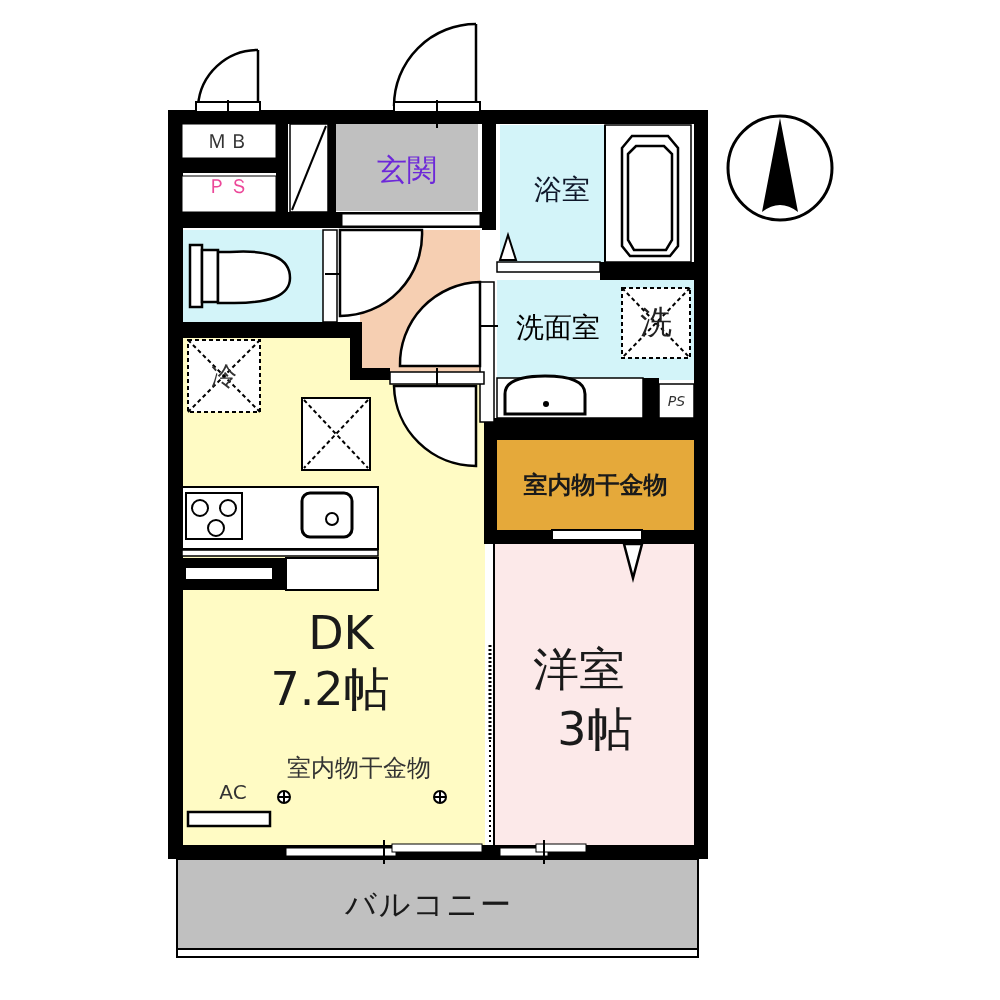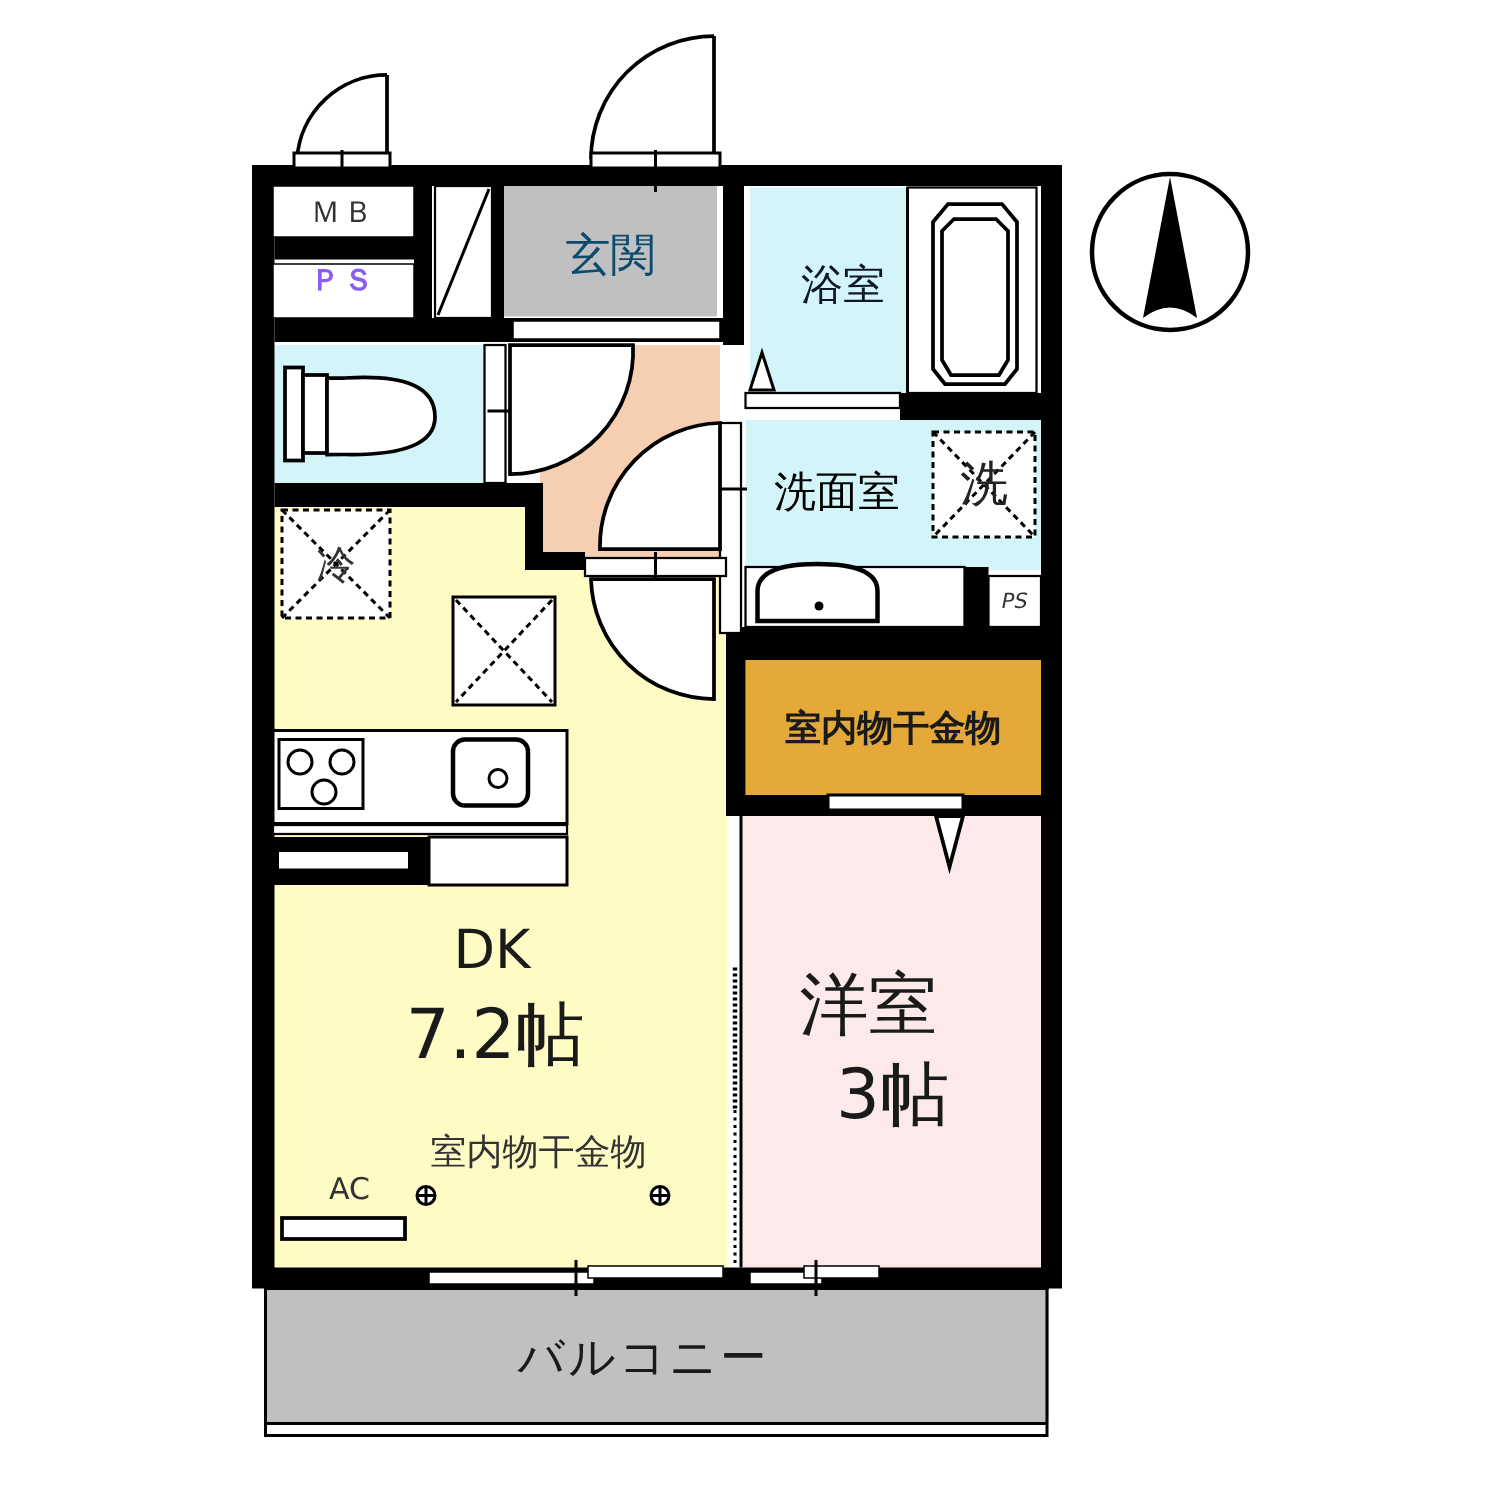--- a/index.html
+++ b/index.html
@@ -158,27 +158,27 @@
   <rect x="536" y="844" width="50" height="8" fill="#fff" stroke="#000" stroke-width="1"></rect>
   <line x1="544" y1="840" x2="544" y2="864" stroke="#000" stroke-width="2"></line>
 </svg>
 
 <svg width="1000" height="1000" style="pointer-events:none;">
   <circle cx="780" cy="168" r="52" fill="#fff" stroke="#000" stroke-width="3"></circle>
   <path d="M780,118 L762,212 Q780,198 798,212 Z" fill="#000"></path>
 </svg>
 
 <div class="lbl" style="left:182px;top:124px;width:94px;height:34px;font-size:20px;letter-spacing:2px;color:#333;border-radius:13px;">ＭＢ</div>
-<div class="lbl" style="left:182px;top:176px;width:94px;height:20px;font-size:20px;letter-spacing:2px;color:#8b5cf6;font-weight:bold;">ＰＳ</div>
-<div class="lbl" style="left:336px;top:130px;width:142px;height:80px;font-size:30px;color:#0c4a6e;">玄関</div>
+<div class="lbl" style="left:182px;top:176px;width:94px;height:20px;font-size:20px;letter-spacing:2px;color:#ec4899;">ＰＳ</div>
+<div class="lbl" style="left:336px;top:130px;width:142px;height:80px;font-size:30px;color:#6d28d9;">玄関</div>
 <div class="lbl" style="left:500px;top:160px;width:124px;height:60px;font-size:28px;color:#0f172a;">浴室</div>
 <div class="lbl" style="left:497px;top:303px;width:122px;height:50px;font-size:28px;color:#000000;">洗面室</div>
 <div class="lbl" style="left:622px;top:288px;width:68px;height:70px;font-size:32px;color:#222;">洗</div>
 <div class="lbl" style="left:659px;top:384px;width:35px;height:34px;font-size:14px;color:#333;font-style:italic;">PS</div>
 <div class="lbl" style="left:188px;top:340px;width:72px;height:72px;font-size:26px;color:#333;">冷</div>
 <div class="lbl" style="left:497px;top:450px;width:197px;height:70px;font-size:24px;font-weight:bold;color:#1a1a1a;">室内物干金物</div>
-<div class="lbl" style="left:253px;top:605px;width:150px;height:56px;font-size:36px;">DK</div>
+<div class="lbl" style="left:266px;top:605px;width:150px;height:56px;font-size:46px;">DK</div>
 <div class="lbl" style="left:240px;top:660px;width:180px;height:60px;font-size:46px;">7.2帖</div>
 <div class="lbl" style="left:254px;top:750px;width:210px;height:36px;font-size:24px;color:#333;">室内物干金物</div>
 <div class="lbl" style="left:208px;top:778px;width:50px;height:28px;font-size:20px;color:#333;">AC</div>
 <div class="lbl" style="left:484px;top:640px;width:190px;height:60px;font-size:46px;">洋室</div>
 <div class="lbl" style="left:500px;top:700px;width:190px;height:60px;font-size:46px;">3帖</div>
 <div class="lbl" style="left:176px;top:870px;width:506px;height:70px;font-size:31px;letter-spacing:2px;">バルコニー</div>
 
 </body></html>

